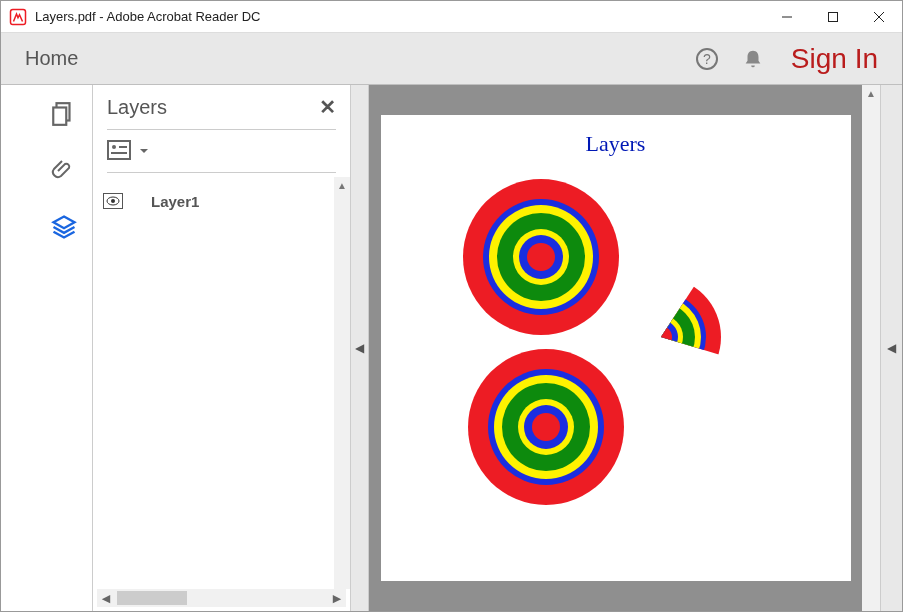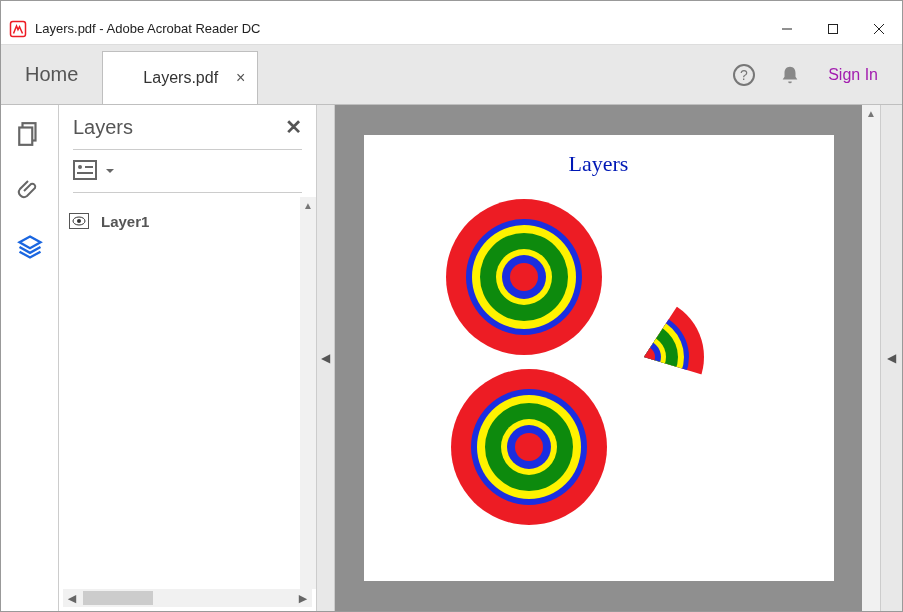--- a/index.html
+++ b/index.html
@@ -1,47 +1,47 @@
 <!DOCTYPE html>
 <html><head>
 <meta charset="utf-8">
 <style>
   * { box-sizing: border-box; margin: 0; padding: 0; font-family: "Segoe UI", Arial, sans-serif; }
   body { background: #fff; }
   .window { width: 903px; height: 612px; border: 1px solid #999; display: flex; flex-direction: column; background: #fff; }
   
-  .titlebar { height: 32px; display: flex; align-items: center; padding: 0 0 0 8px; background: #fff; border-bottom: 1px solid #ddd; margin-top: 12px; }
+  .titlebar { height: 32px; display: flex; align-items: center; padding: 0 0 0 8px; background: #fff; border-bottom: 1px solid #ddd; }
   .titlebar .app-icon { width: 18px; height: 18px; margin-right: 8px; }
   .titlebar .title-text { font-size: 13px; color: #222; flex: 0 0 auto; }
   .titlebar .spacer { flex: 1; }
   .win-btn { width: 46px; height: 32px; display: flex; align-items: center; justify-content: center; }
   
-  .tabsbar { height: 60px; background: #e8e8e8; display: flex; align-items: stretch; border-bottom: 1px solid #bfbfbf; position: relative; }
+  .tabsbar { height: 52px; background: #e8e8e8; display: flex; align-items: stretch; border-bottom: 1px solid #bfbfbf; position: relative; }
   .tabsbar .tab { display: flex; align-items: center; justify-content: center; padding: 0 24px; font-size: 20px; color: #555; cursor: pointer; }
   .tabsbar .doc-tab { background: #fff; border-top: 1px solid #bfbfbf; border-left: 1px solid #bfbfbf; border-right: 1px solid #bfbfbf; margin-top: 6px; font-size: 16px; color: #333; padding: 0 12px 0 40px; display: flex; align-items: center; position: relative; }
   .tabsbar .doc-tab .close { margin-left: 18px; font-size: 16px; color: #555; }
   .tabsbar .right-tools { margin-left: auto; display: flex; align-items: center; padding-right: 18px; gap: 18px; }
   .icon-btn { width: 28px; height: 28px; display: flex; align-items: center; justify-content: center; color: #666; }
-  .signin { font-size: 16px; color: #a21caf; padding: 0 6px; }
-  
-  .body { flex: 1; display: flex; min-height: 0; }
+  .signin { font-size: 28px; color: #b91c1c; padding: 0 6px; }
+  
+  .body { flex: 1; display: flex; min-height: 0; padding-left: 34px; }
   
   .rail { width: 58px; background: #fff; border-right: 1px solid #ccc; display: flex; flex-direction: column; align-items: center; padding-top: 16px; gap: 28px; }
   .rail .rail-icon { width: 28px; height: 28px; color: #666; }
   .rail .rail-icon.active { color: #1a66e0; }
   
   .layers-panel { width: 258px; border-right: 1px solid #ccc; display: flex; flex-direction: column; background: #fff; }
   .lp-head { display: flex; align-items: center; padding: 10px 14px 6px 14px; }
   .lp-head .lp-title { font-size: 20px; color: #555; flex: 1; }
   .lp-head .lp-close { font-size: 20px; color: #555; font-weight: bold; }
   .lp-sep { height: 1px; background: #ccc; margin: 4px 14px; }
   .lp-opts { padding: 6px 14px; display: flex; align-items: center; color: #666; }
   .lp-list-wrap { flex: 1; display: flex; min-height: 0; }
   .lp-list { flex: 1; overflow: hidden; padding: 4px 4px; }
-  .layer-row { display: flex; align-items: center; height: 40px; padding: 0 6px; gap: 12px; }
+  .layer-row { display: flex; align-items: center; height: 40px; padding: 0 6px; gap: 28px; }
   .eye-box { width: 20px; height: 16px; border: 1px solid #555; display: flex; align-items: center; justify-content: center; }
   .layer-name { font-size: 15px; font-weight: 600; color: #555; }
   .lp-vscroll { width: 16px; background: #f1f1f1; display: flex; flex-direction: column; }
   .lp-vscroll .up { height: 16px; display: flex; align-items: center; justify-content: center; color: #777; font-size: 10px; }
   .lp-vscroll .track { flex: 1; }
   .lp-hscroll { height: 18px; background: #f1f1f1; display: flex; align-items: center; margin: 0 4px 4px 4px; }
   .lp-hscroll .arrow { width: 18px; display:flex; align-items:center; justify-content:center; color:#666; font-size:11px;}
   .lp-hscroll .thumb { width: 70px; height: 14px; background: #ccc; margin-left: 2px; }
   
   .collapse-handle { width: 18px; background: #e8e8e8; border-right: 1px solid #ccc; display: flex; align-items: center; justify-content: center; color: #555; font-size: 12px; }
@@ -81,24 +81,20 @@
     <div class="win-btn">
       <svg width="12" height="12" viewBox="0 0 12 12">
           <line x1="1" y1="1" x2="11" y2="11" stroke="#222" stroke-width="1"></line>
           <line x1="11" y1="1" x2="1" y2="11" stroke="#222" stroke-width="1"></line>
         </svg>
     </div>
   </div>
 
   <div class="tabsbar">
     <div class="tab">Home</div>
-    <div class="doc-tab">
-      <span>Layers.pdf</span>
-      <span class="close">×</span>
-    </div>
     <div class="right-tools">
       <div class="icon-btn">
         <svg width="24" height="24" viewBox="0 0 24 24">
             <circle cx="12" cy="12" r="10" fill="none" stroke="#777" stroke-width="2"></circle>
             <text x="12" y="17" text-anchor="middle" font-size="14" fill="#777">?</text>
           </svg>
       </div>
       <div class="icon-btn">
         <svg width="22" height="22" viewBox="0 0 24 24">
             <path d="M12 3 C8 3 6 6 6 10 L6 14 L4 17 L20 17 L18 14 L18 10 C18 6 16 3 12 3 Z M10 19 A2 2 0 0 0 14 19" fill="#888"></path>

